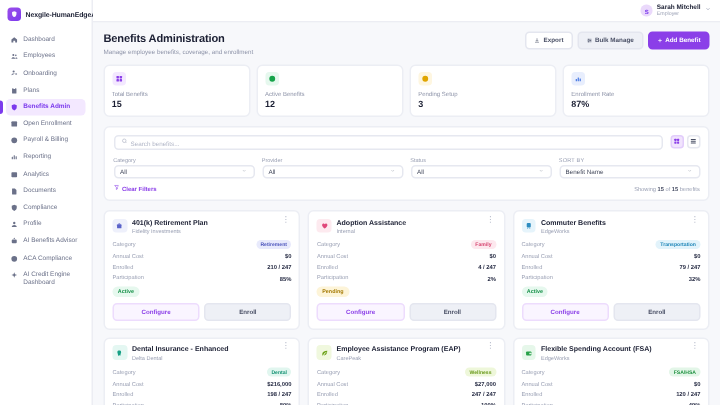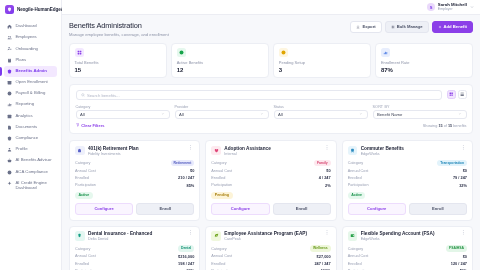--- a/index.html
+++ b/index.html
@@ -53,21 +53,21 @@
     color: #7c3aed; font-size: 4px; font-weight: bold;
     display: flex; align-items: center; justify-content: center;
   }
   .user-meta { display: flex; flex-direction: column; line-height: 1.2; }
   .user-name { font-size: 4.3px; font-weight: bold; color: #1b1f33; }
   .user-role { font-size: 3.5px; color: #9aa0b4; }
 
   .content { flex: 1; padding: 6px 7px; overflow: hidden; }
 
   .page-head { display: flex; align-items: flex-start; justify-content: space-between; margin-bottom: 6px; }
-  .page-title { font-size: 7.4px; font-weight: normal; color: #1b1f33; letter-spacing: -0.1px; }
+  .page-title { font-size: 7.4px; font-weight: bold; color: #1b1f33; letter-spacing: -0.1px; }
   .page-sub { font-size: 4.2px; color: #8d93a8; margin-top: 1.5px; }
   .head-actions { display: flex; gap: 3px; align-items: center; }
   .btn {
     display: flex; align-items: center; gap: 2px;
     font-size: 4.2px; font-weight: bold; border-radius: 3px;
     padding: 3px 5px; white-space: nowrap; line-height: 1;
   }
   .btn-ghost { background: #fff; border: 1px solid #e4e6ef; color: #4a5066; }
   .btn-soft { background: #eef0f6; border: 1px solid #e4e6ef; color: #4a5066; }
   .btn-primary { background: #8b3fe8; border: 1px solid #8b3fe8; color: #fff; }

